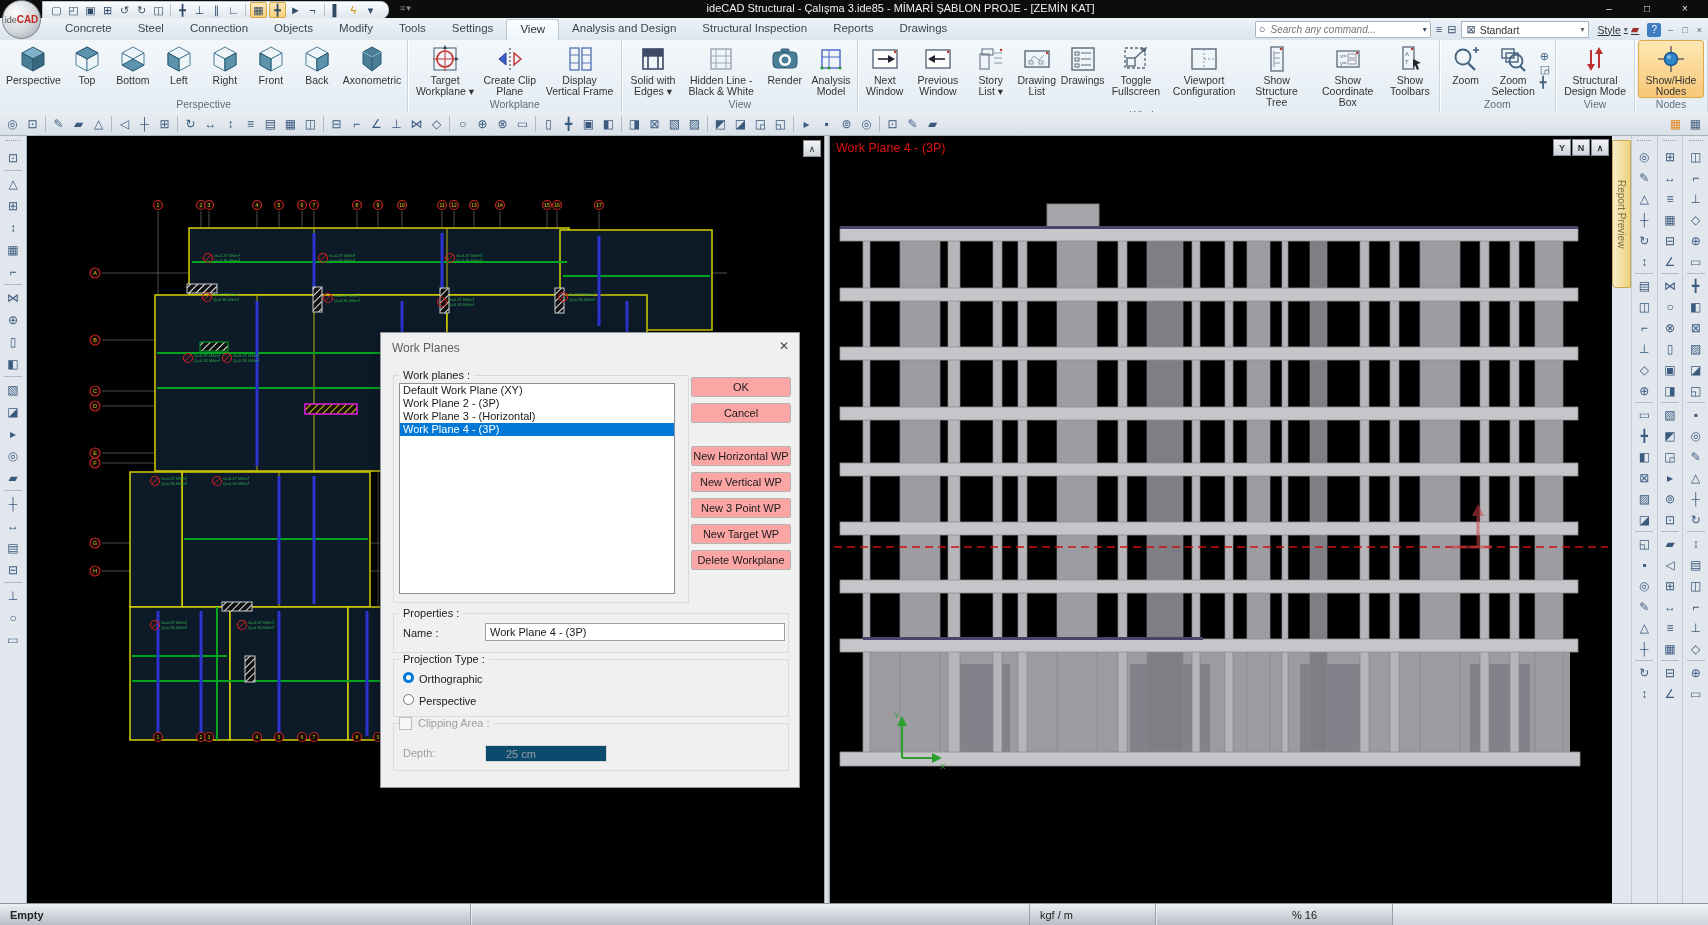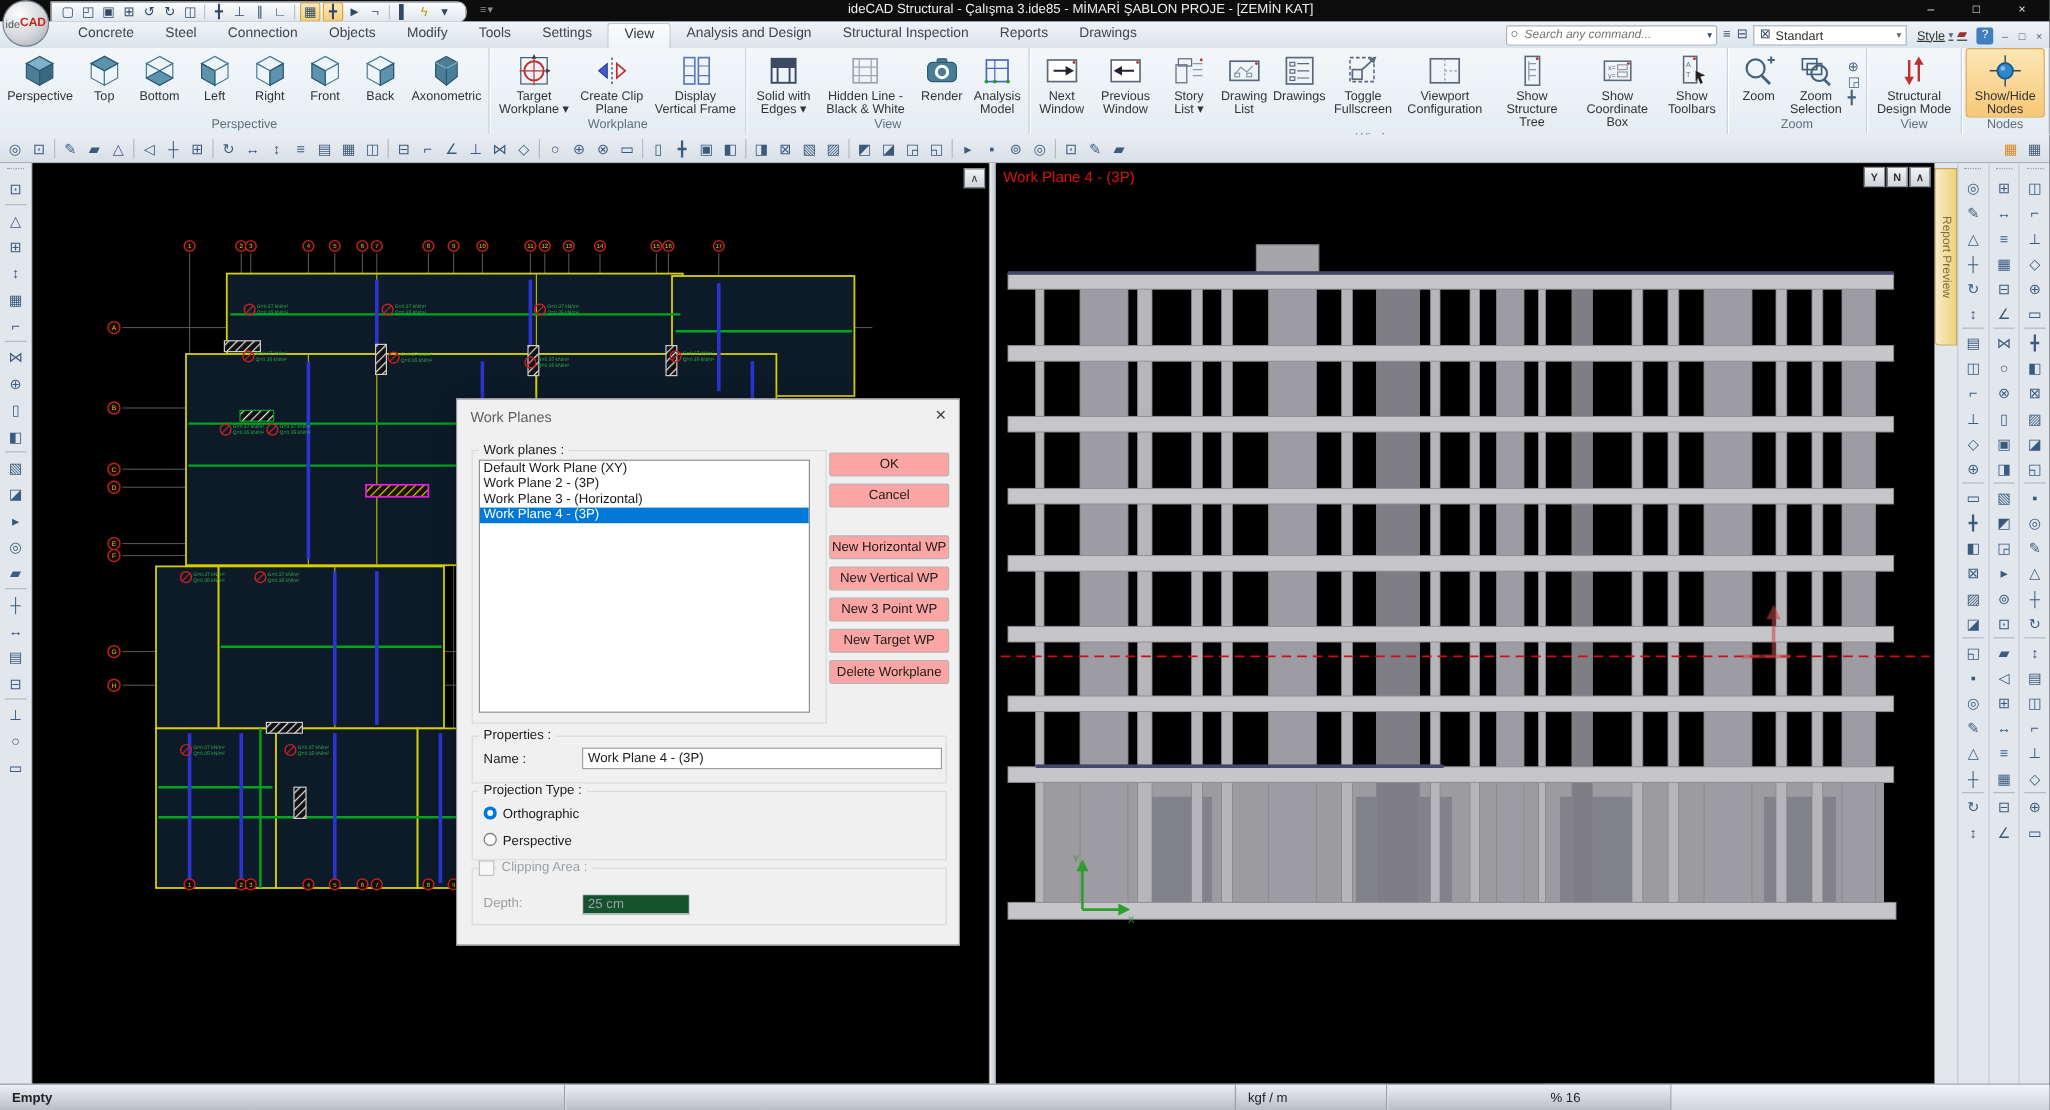--- a/index.html
+++ b/index.html
@@ -105,22 +105,22 @@
   .wp-item.selected{background:#0078d7;color:#fff;}
   .dlgbtn{position:absolute;left:310px;width:98px;height:18px;background:#fca5a5;border:1px solid #b4b4b4;border-radius:2px;
     display:flex;align-items:center;justify-content:center;font-size:11px;color:#1a1a1a;}
   #name-input{position:absolute;left:104px;top:290px;width:290px;height:16px;border:1px solid #9aa0a6;background:#fff;
     font-size:11px;font-family:"Liberation Sans",sans-serif;padding:0 4px;color:#1a1a1a;}
   .radio{position:absolute;width:11px;height:11px;border-radius:50%;box-sizing:border-box;background:#fff;}
   .radio.on{border:3.5px solid #0078d7;}
   .radio.off{border:1px solid #707478;}
   .radiolabel{position:absolute;font-size:11px;color:#1a1a1a;}
   #clip-check{position:absolute;left:18px;top:384px;width:11px;height:11px;border:1px solid #bcc0c4;background:#f7f7f7;}
-  #depth-input{position:absolute;left:104px;top:412px;width:80px;height:15px;border:1px solid #d4d7da;background:#14532d;
-    font-size:11px;font-family:"Liberation Sans",sans-serif;padding:0 4px;color:#9aa0a4;}
+  #depth-input{position:absolute;left:104px;top:412px;width:80px;height:15px;border:1px solid #d4d7da;background:#0c4a6e;
+    font-size:11px;font-family:"Liberation Sans",sans-serif;padding:0 20px;color:#9aa0a4;}
 </style>
 </head>
 <body>
 
 <div id="app">
 
   <div id="titlebar">
     <div id="logo">
         <span>ide</span>
         <b>CAD</b>

